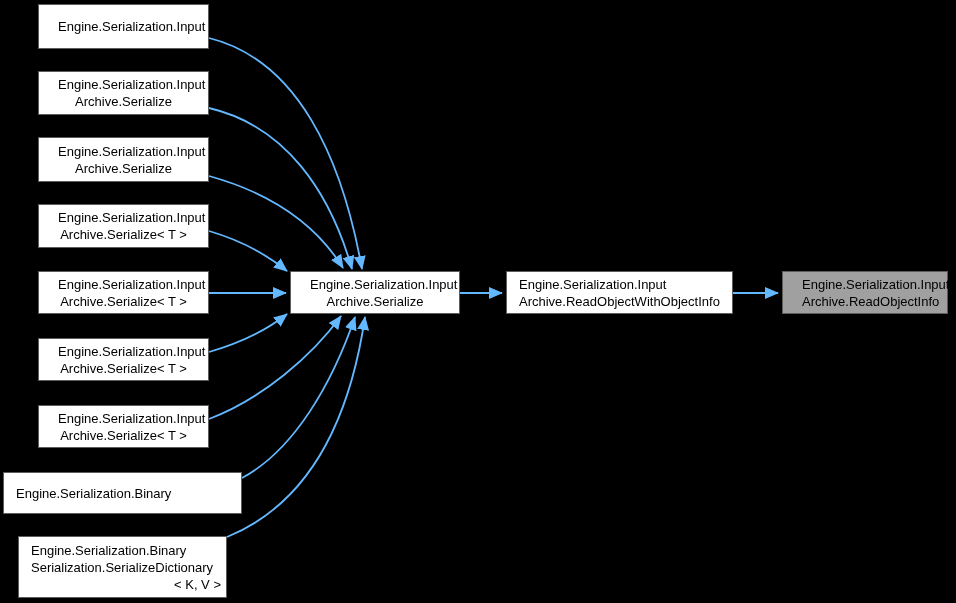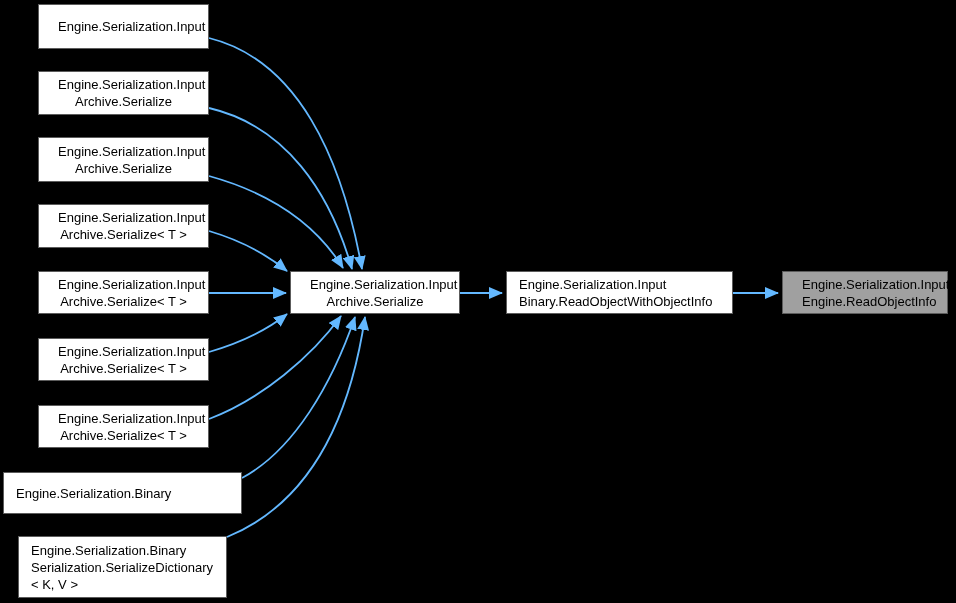--- a/index.html
+++ b/index.html
@@ -43,21 +43,21 @@
     text-align: center;
     padding: 2px 19px;
     cursor: pointer;
   }
   .node.align-left {
     text-align: left;
     padding-left: 12px;
     padding-right: 5px;
   }
   .node .line.center-line {
-    text-align: left;
+    text-align: right;
   }
   .node.focus {
     background: #a0a0a0;
     cursor: default;
   }
   .edge {
     fill: none;
     stroke-width: 1.8px;
   }
 </style>
@@ -120,20 +120,20 @@
         <div class="line">Engine.Serialization.Binary</div>
         <div class="line">Serialization.SerializeDictionary</div>
         <div class="line center-line">&lt; K, V &gt;</div>
       </div>
       <div class="node" style="left: 290px; top: 271px; width: 170px; height: 43px;">
         <div class="line">Engine.Serialization.Input</div>
         <div class="line">Archive.Serialize</div>
       </div>
       <div class="node align-left" style="left: 506px; top: 271px; width: 227px; height: 43px;">
         <div class="line">Engine.Serialization.Input</div>
-        <div class="line">Binary.ReadObjectWithObjectInfo</div>
+        <div class="line">Archive.ReadObjectWithObjectInfo</div>
       </div>
       <div class="node focus" style="left: 782px; top: 271px; width: 166px; height: 43px;">
         <div class="line">Engine.Serialization.Input</div>
-        <div class="line">Engine.ReadObjectInfo</div>
+        <div class="line">Archive.ReadObjectInfo</div>
       </div>
     </div>
 </div>
 
 </body></html>

